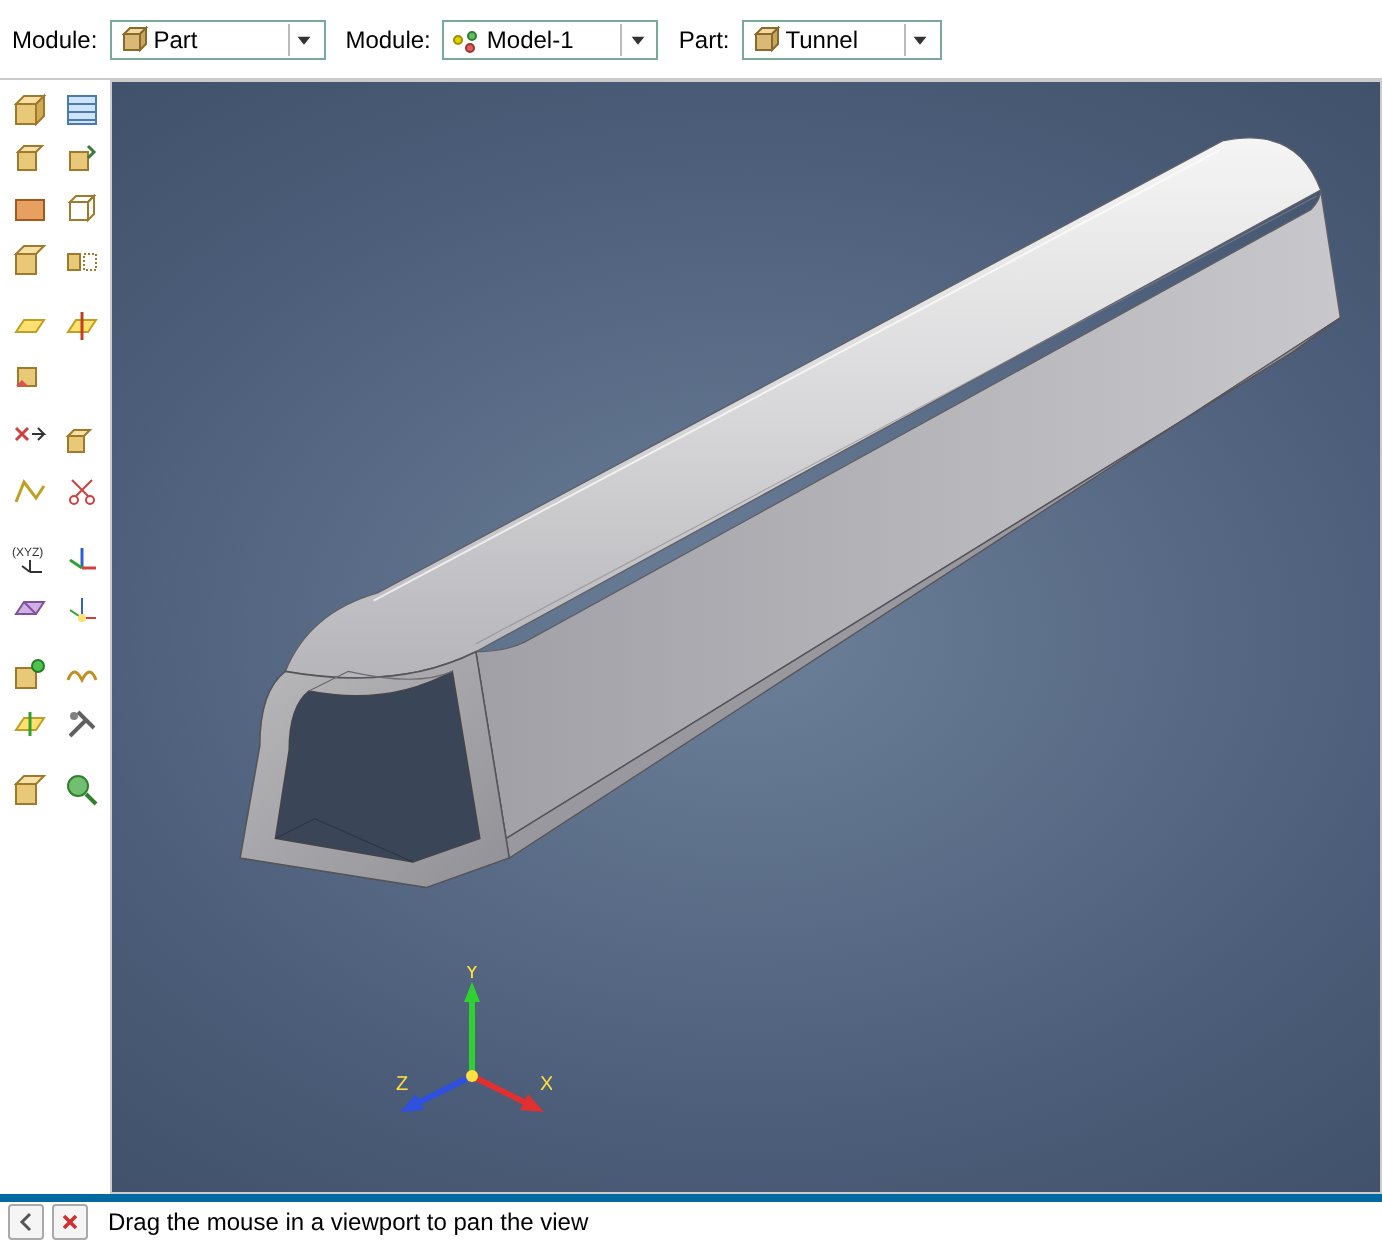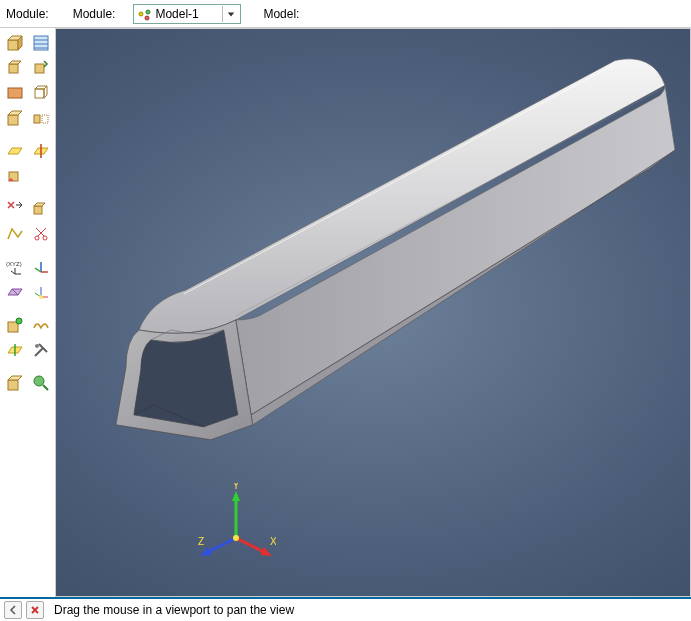--- a/index.html
+++ b/index.html
@@ -1,62 +1,92 @@
 <!DOCTYPE html>
 <html><head>
 <meta charset="utf-8">
 <style>
 * { box-sizing: border-box; margin: 0; padding: 0; }
 body { font-family: "Segoe UI", Arial, sans-serif; font-size: 12px; background: #fff; width: 691px; height: 621px; overflow: hidden; display: flex; flex-direction: column; }
-.topbar { height: 28px; border-bottom: 1px solid #ccc; display: flex; align-items: center; padding: 0 6px; gap: 16px; }
+.topbar { height: 40px; border-bottom: 1px solid #ccc; display: flex; align-items: center; padding: 0 6px; gap: 4px; }
 .label { margin-right: 2px; margin-left: 6px; }
 .label:first-child { margin-left: 0; }
 .dropdown { display: inline-flex; align-items: center; border: 1px solid #7a9; background: #fff; height: 20px; padding: 0 2px 0 4px; min-width: 100px; }
 .dropdown.wide { min-width: 108px; }
 .dd-icon { width: 14px; height: 14px; margin-right: 3px; display: inline-flex; align-items: center; justify-content: center; }
 .dd-text { flex: 1; font-size: 12px; }
 .dd-arrow { width: 16px; height: 16px; border-left: 1px solid #bbb; display: flex; align-items: center; justify-content: center; }
 .dd-arrow svg { width: 8px; height: 8px; }
 .main { flex: 1; display: flex; }
 .toolbox { width: 56px; background: #fff; border-right: 1px solid #ccc; padding: 4px 2px; display: flex; flex-direction: column; gap: 3px; }
 .toolrow { display: flex; gap: 4px; justify-content: flex-start; padding-left: 2px; }
 .toolrow.gap-top { margin-top: 8px; }
 .tool { width: 22px; height: 22px; display: flex; align-items: center; justify-content: center; border: 1px solid transparent; }
 .viewport { flex: 1; position: relative; border: 1px solid #ccc; border-left: none; }
 .v-canvas { position: absolute; inset: 0; background: radial-gradient(ellipse 120% 100% at 50% 50%, #6d809a 0%, #4b5d78 45%, #2e3d55 100%); }
 .triad { position: absolute; left: 140px; bottom: 30px; }
 .watermark { position: absolute; right: 18px; bottom: 12px; color: rgba(255,255,255,0.25); font-size: 13px; }
-.statusbar { height: 24px; border-top: 2px solid #0369a1; display: flex; align-items: center; padding: 0 4px; gap: 4px; }
+.statusbar { height: 24px; border-top: 4px solid #0369a1; display: flex; align-items: center; padding: 0 4px; gap: 4px; }
 .status-btn { width: 18px; height: 18px; border: 1px solid #aaa; border-radius: 2px; display: flex; align-items: center; justify-content: center; background: #f5f5f5; }
 .status-text { margin-left: 6px; }
 </style>
 </head>
 <body>
 
 <div class="topbar">
   <span class="label">Module:</span>
+  <div class="dropdown wide">
+    <span class="dd-icon">
+      <svg viewBox="0 0 14 14">
+          <rect x="2" y="4" width="8" height="8" fill="#d9b878" stroke="#8a6a2a"></rect>
+          <polygon points="2,4 5,1 13,1 10,4" fill="#f0d9a0" stroke="#8a6a2a"></polygon>
+          <polygon points="10,4 13,1 13,9 10,12" fill="#c9a55f" stroke="#8a6a2a"></polygon>
+        </svg>
+    </span>
+    <span class="dd-text">Part</span>
+    <span class="dd-arrow">
+        <svg viewBox="0 0 10 10">
+          <polygon points="1,3 9,3 5,8" fill="#333"></polygon>
+        </svg>
+      </span>
+  </div>
 
   <span class="label">Module:</span>
   <div class="dropdown wide">
     <span class="dd-icon">
       <svg viewBox="0 0 14 14">
           <circle cx="3" cy="7" r="2" fill="#e0d000" stroke="#a09000"></circle>
           <circle cx="10" cy="5" r="2" fill="#60c060" stroke="#308030"></circle>
           <circle cx="9" cy="11" r="2" fill="#e06060" stroke="#a03030"></circle>
         </svg>
     </span>
     <span class="dd-text">Model-1</span>
     <span class="dd-arrow">
         <svg viewBox="0 0 10 10">
           <polygon points="1,3 9,3 5,8" fill="#333"></polygon>
         </svg>
       </span>
   </div>
 
-  <span class="label">Model:</span>
+  <span class="label">Part:</span>
+  <div class="dropdown">
+    <span class="dd-icon">
+      <svg viewBox="0 0 14 14">
+          <rect x="2" y="4" width="8" height="8" fill="#d9b878" stroke="#8a6a2a"></rect>
+          <polygon points="2,4 5,1 13,1 10,4" fill="#f0d9a0" stroke="#8a6a2a"></polygon>
+          <polygon points="10,4 13,1 13,9 10,12" fill="#c9a55f" stroke="#8a6a2a"></polygon>
+        </svg>
+    </span>
+    <span class="dd-text">Tunnel</span>
+    <span class="dd-arrow">
+        <svg viewBox="0 0 10 10">
+          <polygon points="1,3 9,3 5,8" fill="#333"></polygon>
+        </svg>
+      </span>
+  </div>
 </div>
 
 <div class="main">
   <div class="toolbox">
     <div class="toolrow">
       <div class="tool">
           <svg width="18" height="18" viewBox="0 0 18 18">
             <rect x="2" y="6" width="10" height="10" fill="#e8c97a" stroke="#a07a2a"></rect>
             <polygon points="2,6 6,2 16,2 12,6" fill="#f5e0a5" stroke="#a07a2a"></polygon>
             <polygon points="12,6 16,2 16,12 12,16" fill="#d0aa55" stroke="#a07a2a"></polygon>

